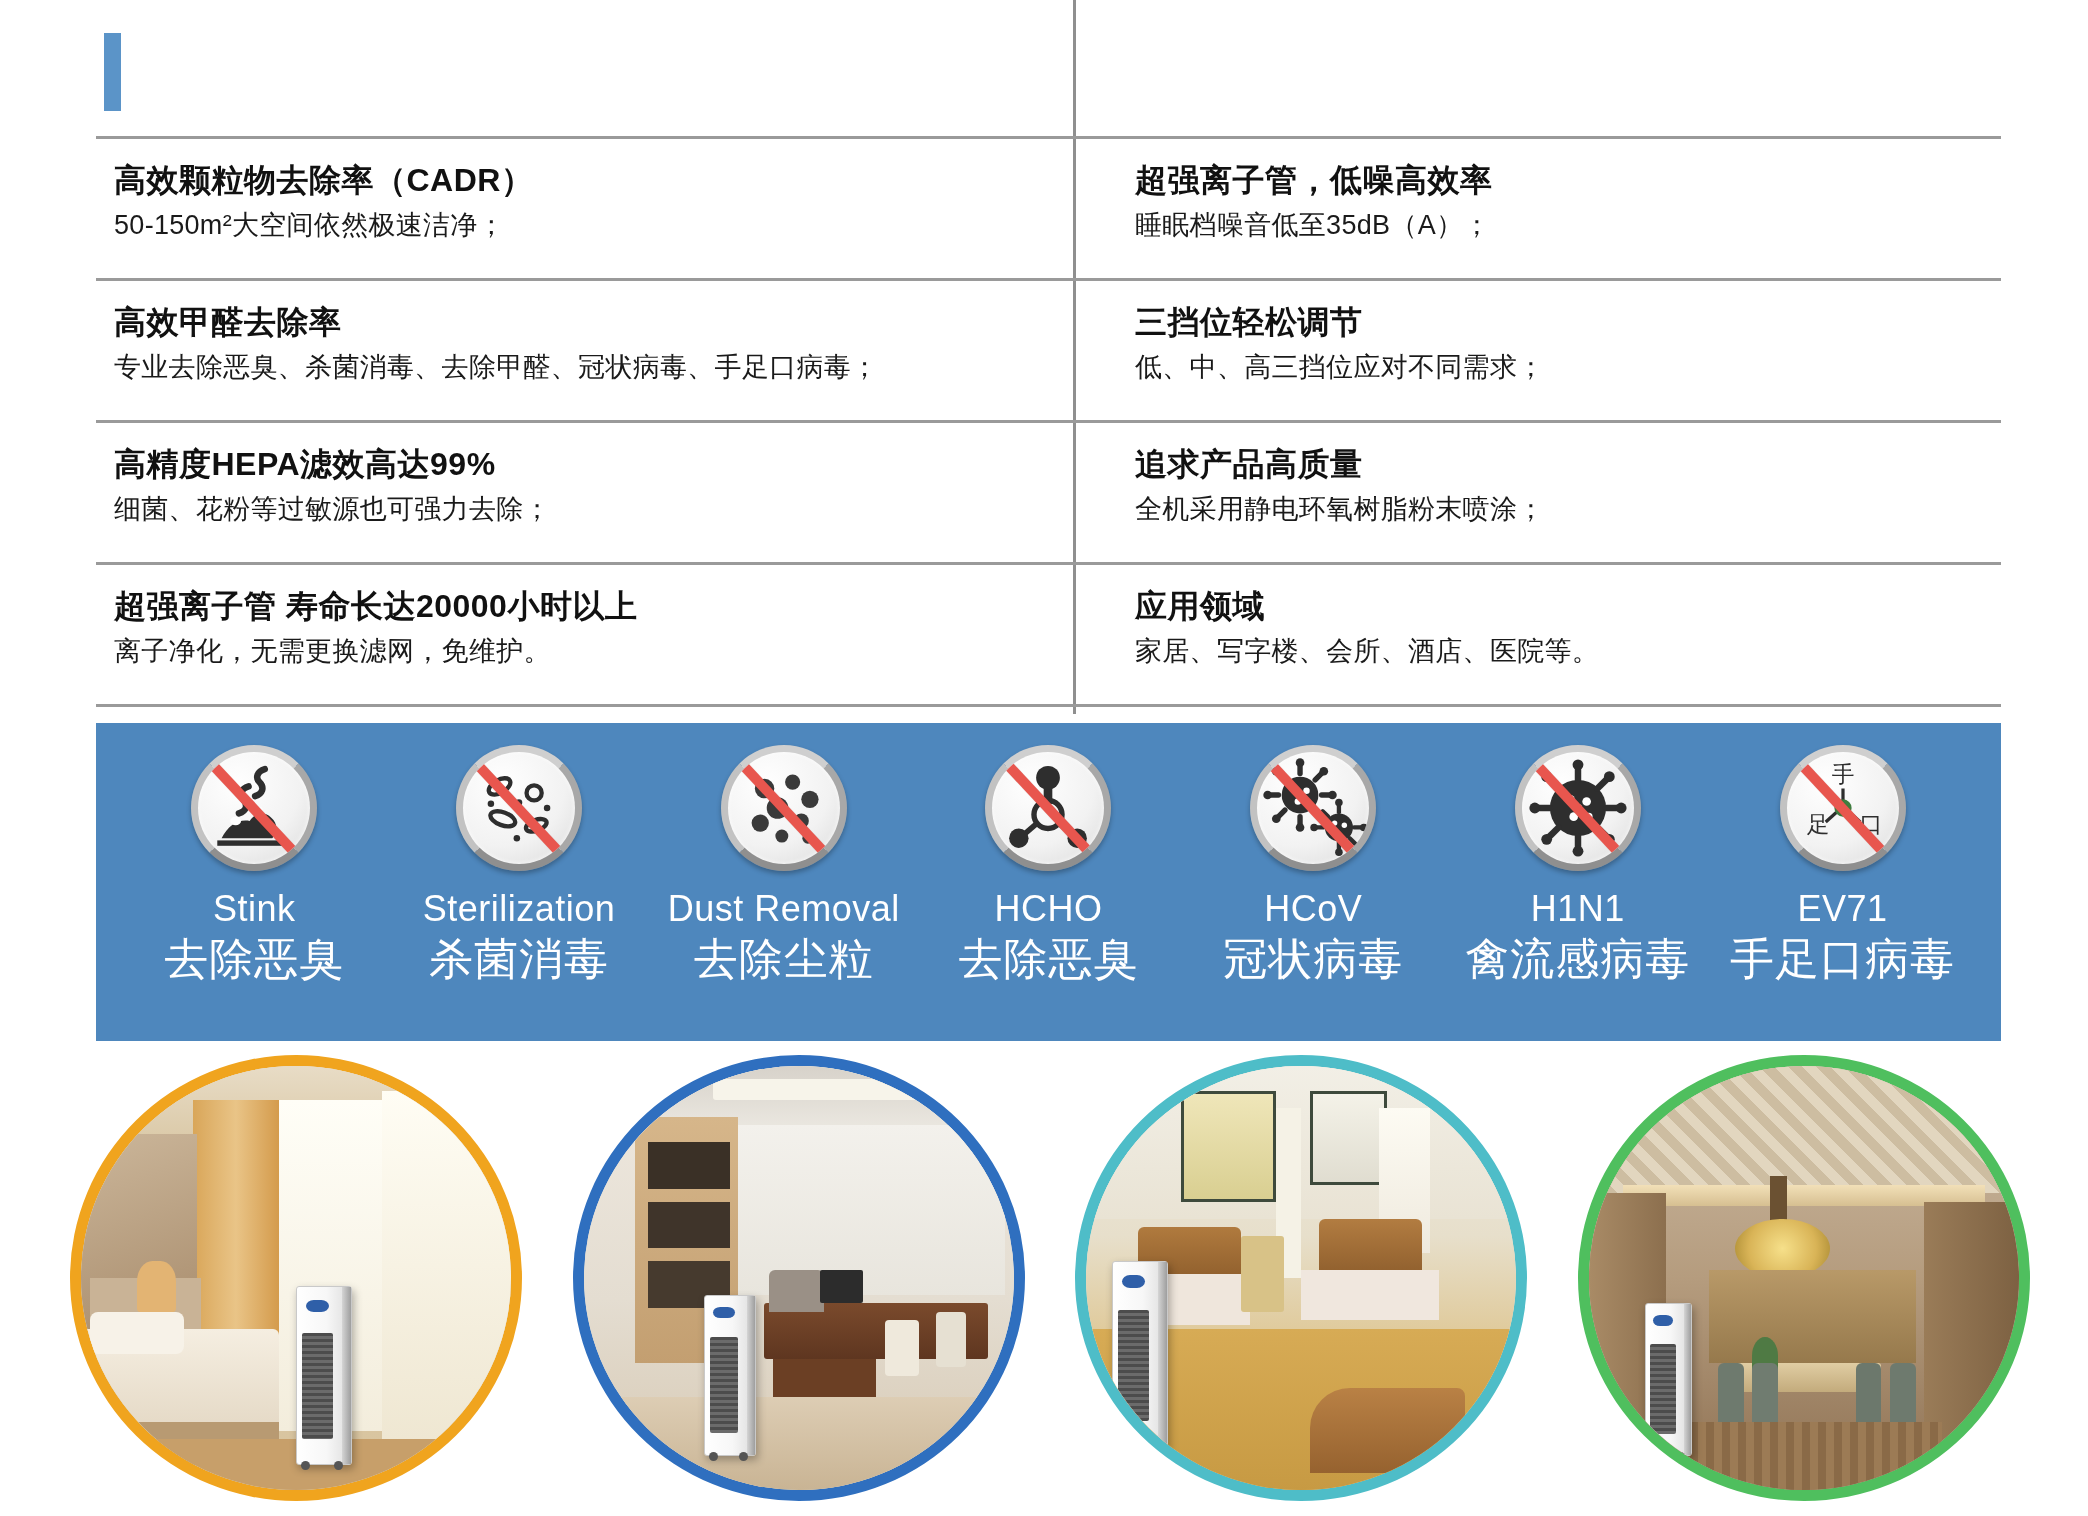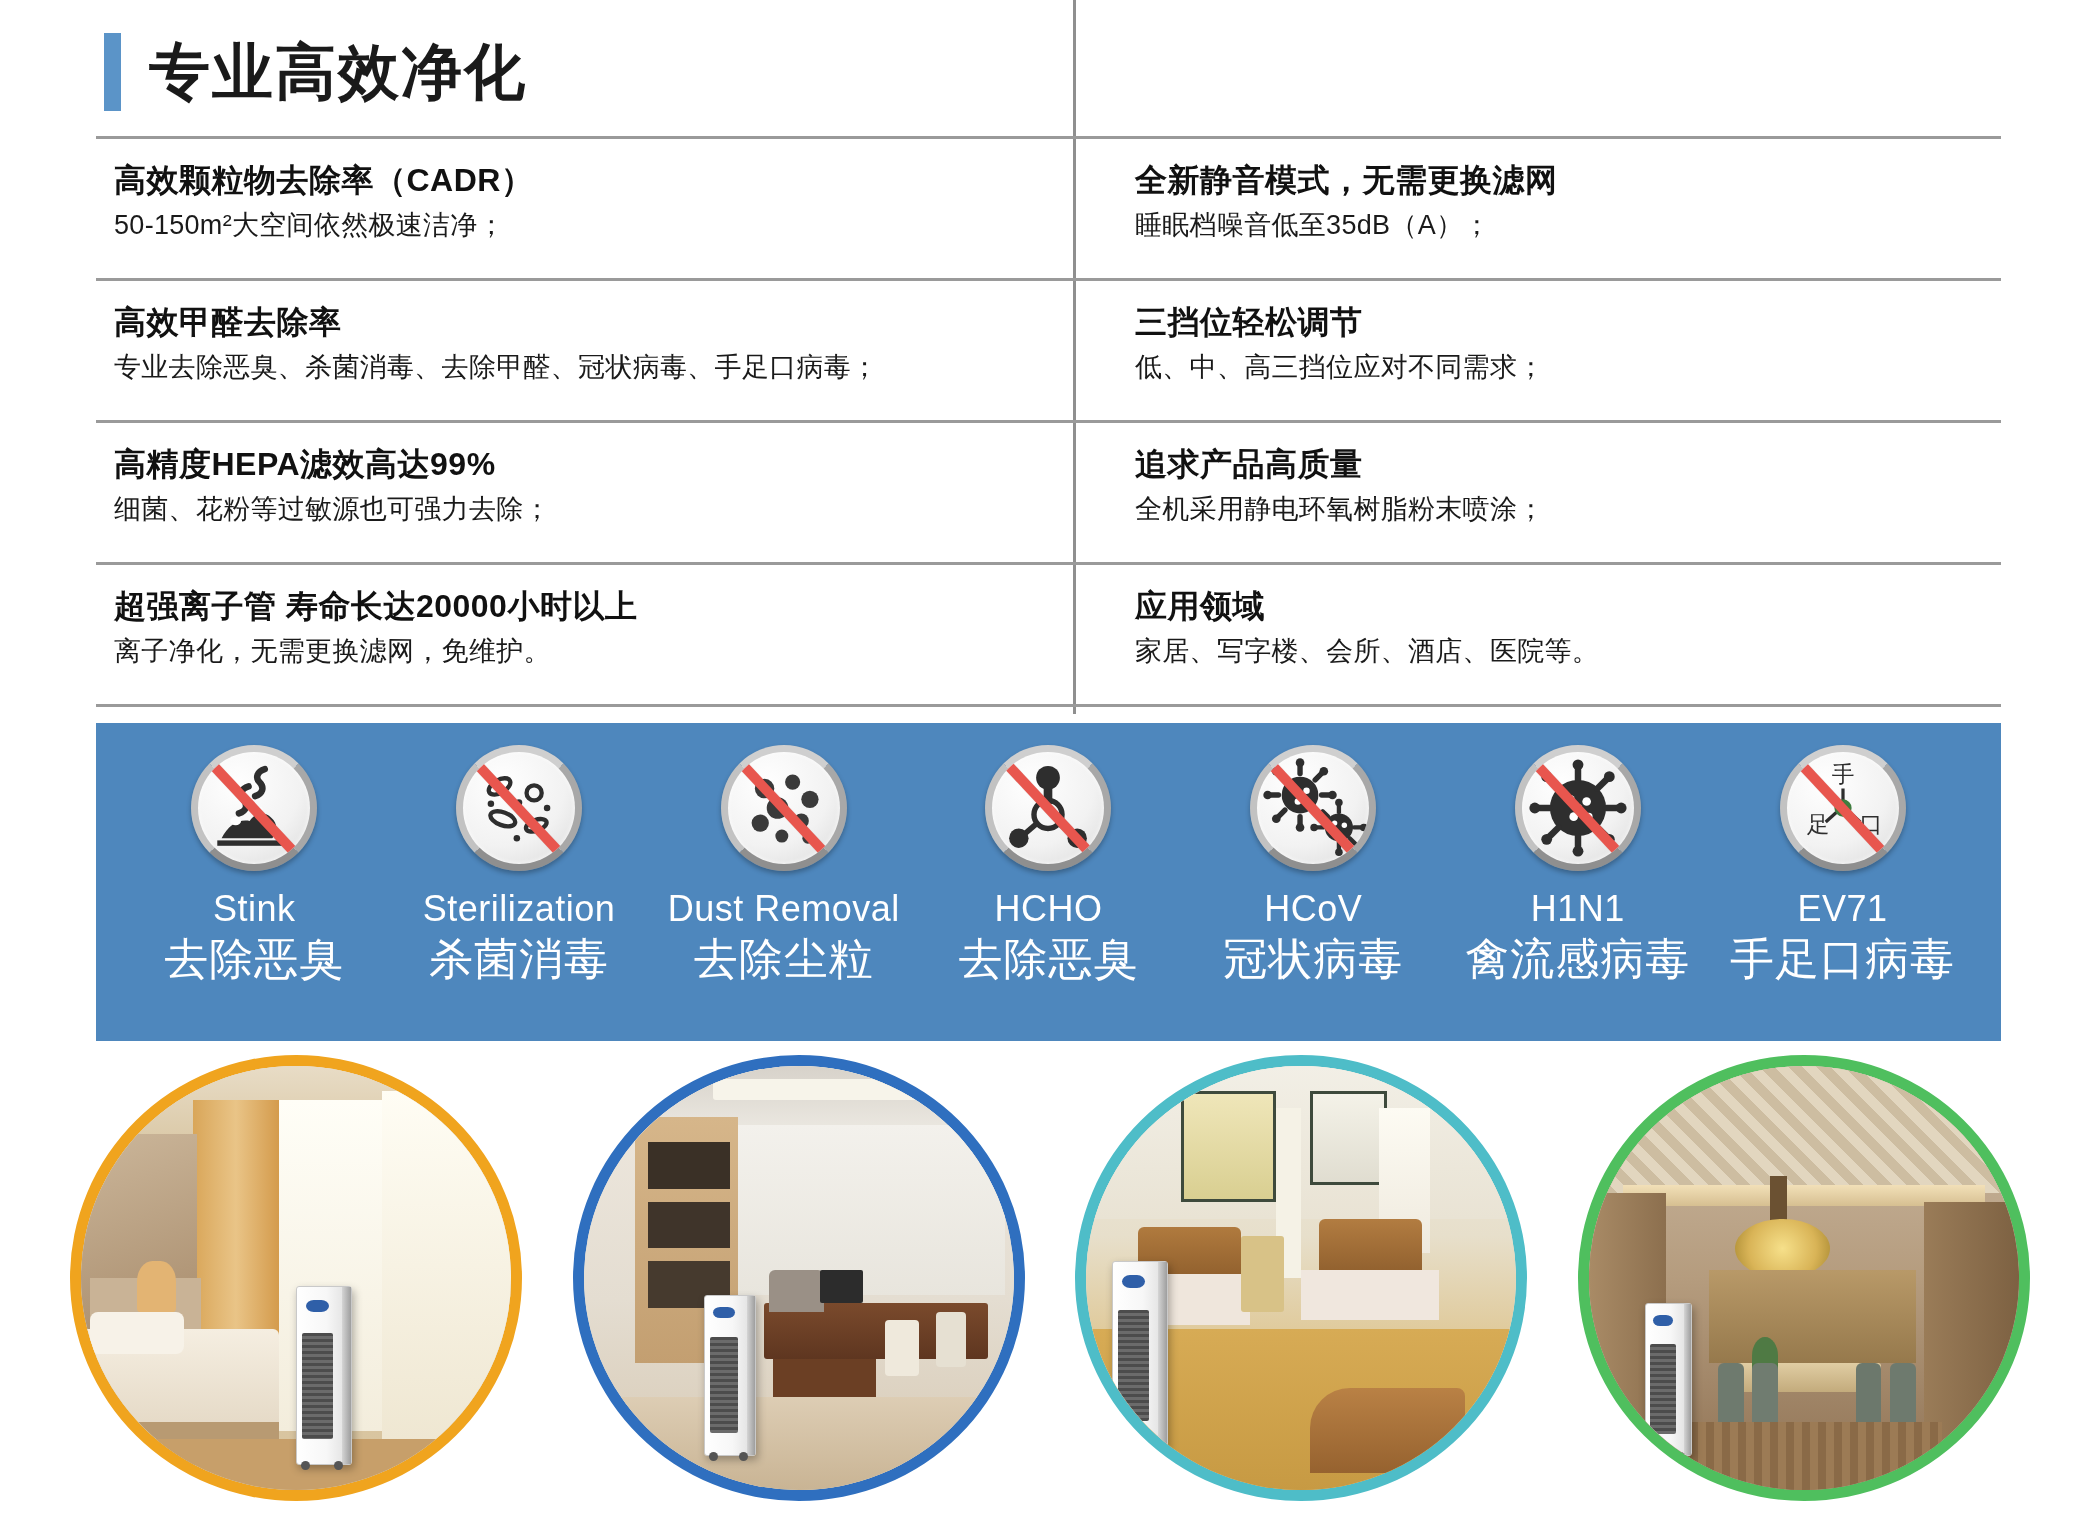--- a/index.html
+++ b/index.html
@@ -130,37 +130,36 @@
   }
 </style>
 </head>
 <body>
 
 <div class="page">
 
   <div class="headers">
     <div class="hdr hdr-left">
       <div class="hdr-bar blue"></div>
-      <div class="hdr-title blue">专业高效净化</div>
     </div>
   </div>
 
   <div class="vdiv"></div>
 
   <div class="table">
 
     <div class="rowline"></div>
 
     <div class="row">
       <div class="cell cell-left">
         <div class="cell-title">高效颗粒物去除率（CADR）</div>
         <div class="cell-sub">50-150m²大空间依然极速洁净；</div>
       </div>
       <div class="cell cell-right">
-        <div class="cell-title">全新静音模式，无需更换滤网</div>
+        <div class="cell-title">超强离子管，低噪高效率</div>
         <div class="cell-sub">睡眠档噪音低至35dB（A）；</div>
       </div>
     </div>
 
     <div class="rowline"></div>
 
     <div class="row">
       <div class="cell cell-left">
         <div class="cell-title">高效甲醛去除率</div>
         <div class="cell-sub">专业去除恶臭、杀菌消毒、去除甲醛、冠状病毒、手足口病毒；</div>

